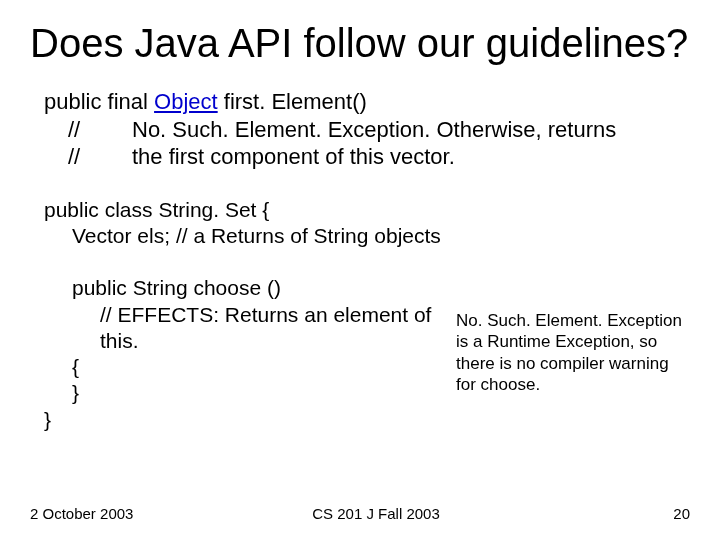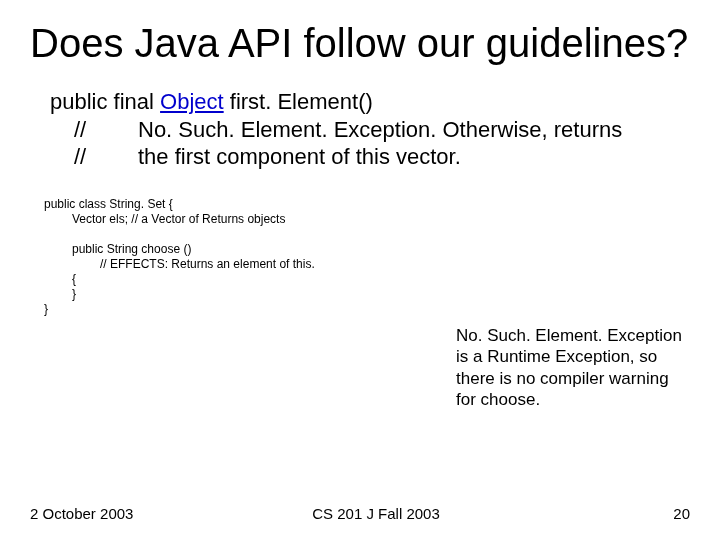--- a/index.html
+++ b/index.html
@@ -21,43 +21,43 @@
   .title {
     font-size: 40px;
     line-height: 1.15;
     margin: 0 0 22px 0;
     font-weight: normal;
   }
   .spec {
     font-family: "Comic Sans MS", "Comic Sans", cursive, sans-serif;
     font-size: 22px;
     line-height: 1.25;
-    margin-left: 20px;
+    margin-left: 14px;
   }
   .spec a {
     color: #0000cd;
     text-decoration: underline;
   }
   .spec .indent1 { padding-left: 24px; }
   .spec .comment-line { display: flex; }
   .spec .slashes { min-width: 64px; }
   .code-block {
     font-family: "Comic Sans MS", "Comic Sans", cursive, sans-serif;
-    font-size: 12px;
+    font-size: 21px;
     line-height: 1.25;
     margin-top: 26px;
     margin-left: 14px;
     max-width: 410px;
   }
   .code-block .i1 { padding-left: 28px; }
   .code-block .i2 { padding-left: 56px; }
   .note {
     position: absolute;
     right: 34px;
-    top: 325px;
+    top: 310px;
     width: 230px;
     font-family: Arial, Helvetica, sans-serif;
     font-size: 17px;
     line-height: 1.25;
   }
   .footer {
     position: absolute;
     bottom: 18px;
     left: 0;
     width: 720px;
@@ -92,21 +92,21 @@
       <span>No. Such. Element. Exception.  Otherwise, returns</span>
     </div>
     <div class="indent1 comment-line">
       <span class="slashes">//</span>
       <span>the first component of this vector.</span>
     </div>
   </div>
 
   <div class="code-block">
     <div>public class String. Set {</div>
-    <div class="i1">Vector els; // a Vector of Returns objects</div>
+    <div class="i1">Vector els; // a Returns of String objects</div>
     <div>&nbsp;</div>
     <div class="i1">public String choose ()</div>
     <div class="i2">// EFFECTS: Returns an element of this.</div>
     <div class="i1">{</div>
     <div class="i1">}</div>
     <div>}</div>
   </div>
 
   <div class="note">No. Such. Element. Exception is a Runtime Exception, so there is no compiler warning for choose.</div>
 

